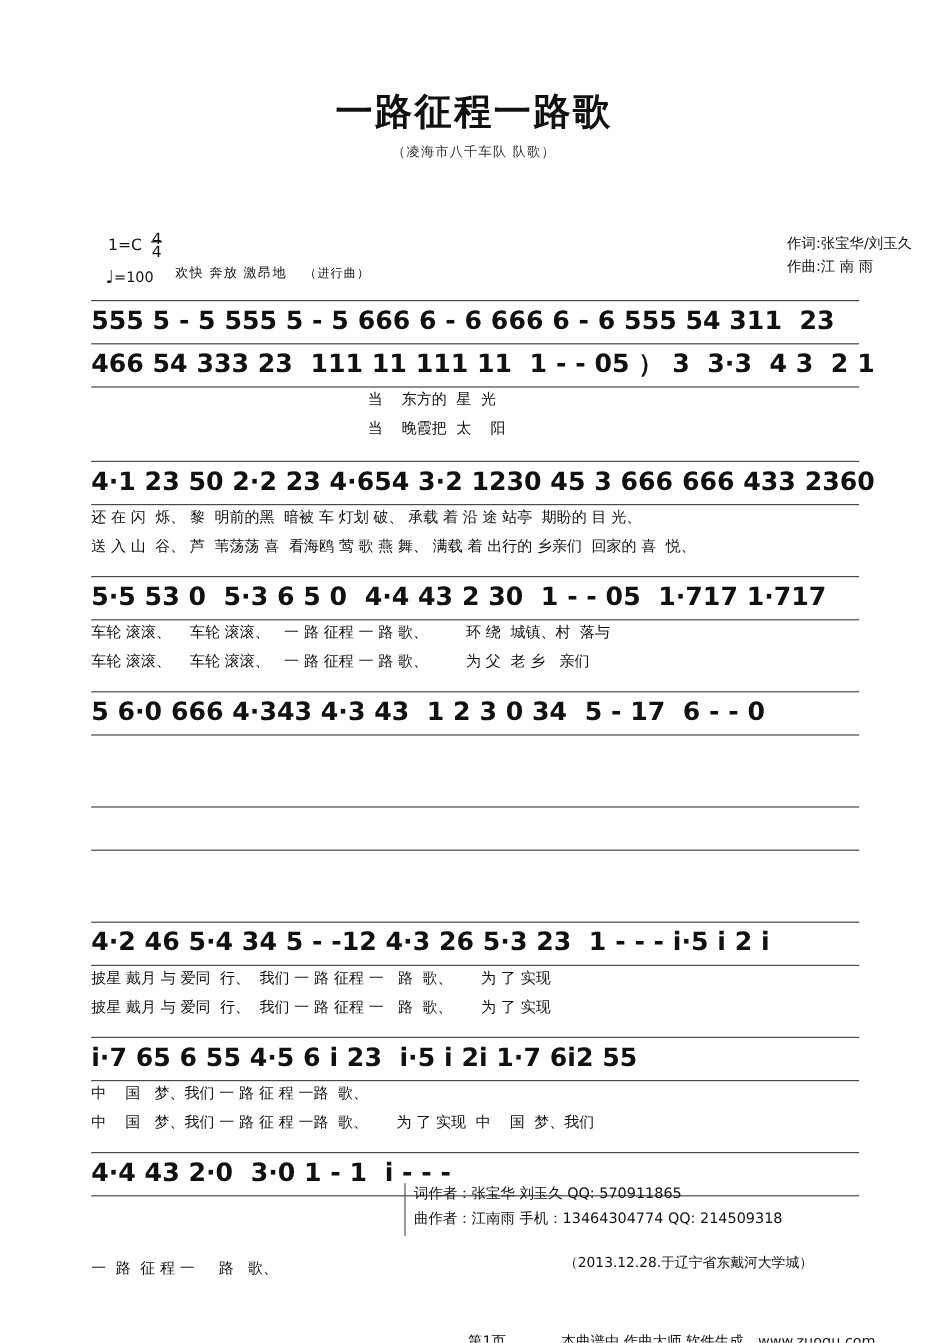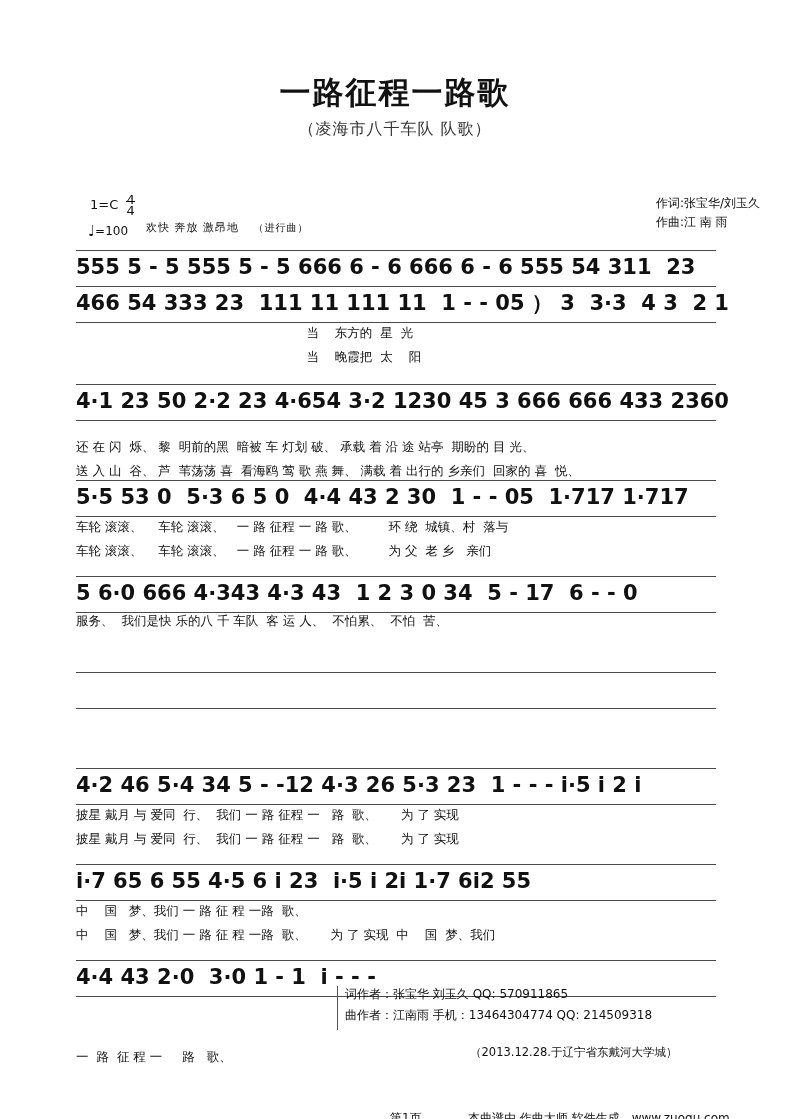--- a/index.html
+++ b/index.html
@@ -26,21 +26,21 @@
   .title {
     text-align: center;
     font-size: 31px;
     font-weight: bold;
     letter-spacing: 2px;
     margin-top: 72px;
     font-family: "DejaVu Sans", "Liberation Sans", sans-serif;
   }
   .subtitle {
     text-align: center;
-    font-size: 16px;
+    font-size: 11px;
     color: #333;
     margin-top: 5px;
     letter-spacing: 1px;
   }
   .credits {
     position: absolute;
     right: 30px;
     top: 122px;
     font-size: 12px;
     line-height: 19px;
@@ -211,33 +211,32 @@
   </div>
 
   <div class="system" style="top:218px;">
     <div class="notes">466 54 333 23  111 11 111 11  1 - - 05 ） 3  3·3  4 3  2 1</div>
     <div class="lyric" style="margin-top:8px;">                                                          当    东方的  星  光</div>
     <div class="lyric lyric2" style="margin-top:6px;">                                                          当    晚霞把  太    阳</div>
   </div>
 
   <div class="system" style="top:316px;">
     <div class="notes">4·1 23 50 2·2 23 4·654 3·2 1230 45 3 666 666 433 2360</div>
-    <div class="lyric" style="margin-top:24px;">还 在 闪  烁、 黎  明前的黑  暗被 车 灯划 破、 承载 着 沿 途 站亭  期盼的 目 光、</div>
+    <div class="lyric" style="margin-top:8px;">还 在 闪  烁、 黎  明前的黑  暗被 车 灯划 破、 承载 着 沿 途 站亭  期盼的 目 光、</div>
     <div class="lyric lyric2" style="margin-top:6px;">送 入 山  谷、 芦  苇荡荡 喜  看海鸥 莺 歌 燕 舞、 满载 着 出行的 乡亲们  回家的 喜  悦、</div>
   </div>
 
   <div class="system" style="top:412px;">
     <div class="notes">5·5 53 0  5·3 6 5 0  4·4 43 2 30  1 - - 05  1·717 1·717</div>
     <div class="lyric" style="margin-top:8px;">车轮 滚滚、    车轮 滚滚、   一 路 征程 一 路 歌、        环 绕  城镇、村  落与</div>
     <div class="lyric lyric2" style="margin-top:6px;">车轮 滚滚、    车轮 滚滚、   一 路 征程 一 路 歌、        为 父  老 乡   亲们</div>
   </div>
 
   <div class="system" style="top:508px;">
     <div class="notes">5 6·0 666 4·343 4·3 43  1 2 3 0 34  5 - 17  6 - - 0</div>
-    <div class="lyric lyric2" style="margin-top:6px;">服务、  我们是快 乐的八 千 车队  客 运 人、  不怕累、  不怕  苦、</div>
   </div>
 
 
   <div class="system" style="top:700px;">
     <div class="notes">4·2 46 5·4 34 5 - -12 4·3 26 5·3 23  1 - - - i·5 i 2 i</div>
     <div class="lyric" style="margin-top:8px;">披星 戴月 与 爱同  行、  我们 一 路 征程 一   路  歌、      为 了 实现</div>
     <div class="lyric lyric2" style="margin-top:6px;">披星 戴月 与 爱同  行、  我们 一 路 征程 一   路  歌、      为 了 实现</div>
   </div>
 
   <div class="system" style="top:796px;">

